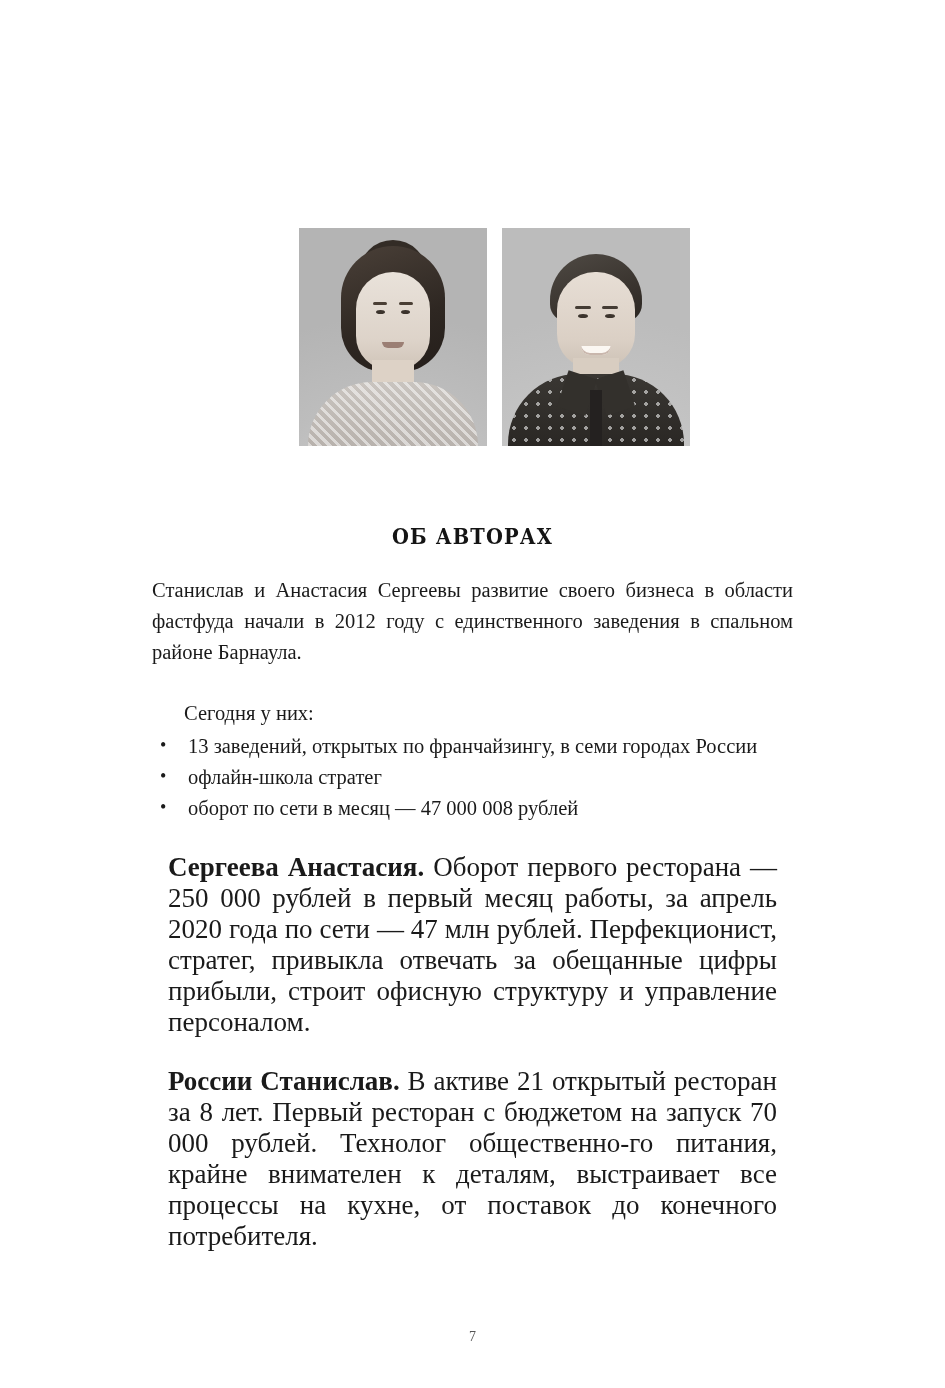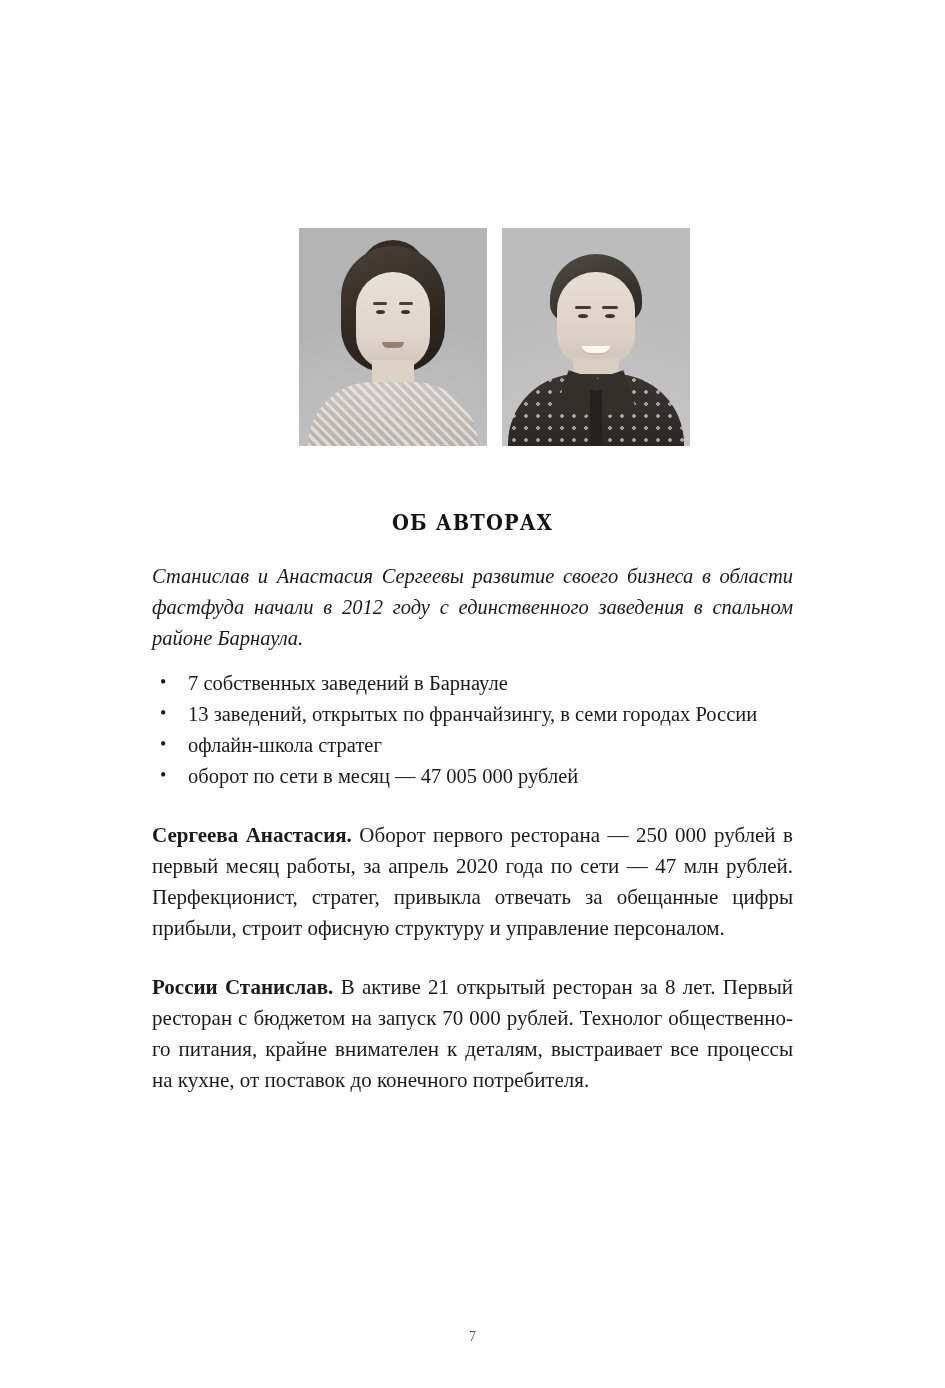--- a/index.html
+++ b/index.html
@@ -222,42 +222,41 @@
     transform: translateX(-50%);
     width: 12px;
     height: 56px;
     background: #242120;
   }
 
   
   .content {
     position: absolute;
     left: 152px;
-    top: 508px;
+    top: 522px;
     width: 641px;
   }
   h1.title {
     font-family: "DejaVu Serif", "Liberation Serif", serif;
     font-size: 23px;
     letter-spacing: 1.2px;
     font-weight: 700;
     text-align: center;
     margin: 0 0 26px 0;
     color: #141414;
     font-stretch: condensed;
     transform: scaleX(0.94);
   }
   p.para {
     font-size: 20.5px;
     line-height: 31px;
     margin: 0 0 14px 0;
     text-align: justify;
     text-justify: inter-word;
     hyphens: manual;
-    font-style: italic;
   }
   .lead-in {
     margin-top: 30px;
     margin-bottom: 2px;
     padding-left: 32px;
     font-size: 20.5px;
     line-height: 31px;
   }
   ul.bullets {
     list-style: none;
@@ -275,23 +274,23 @@
     position: absolute;
     left: 8px;
     top: -1px;
     font-size: 18px;
     color: #1a1a1a;
   }
   .block {
     margin-top: 28px;
   }
   .block p {
-    font-size: 21px;
+    font-size: 27px;
     line-height: 31px;
-    margin: 0;
+    margin: 16px;
     text-align: justify;
     text-justify: inter-word;
   }
   b.name {
     font-weight: 700;
   }
   .folio {
     position: absolute;
     left: 0;
     right: 0;
@@ -334,26 +333,26 @@
       <div class="placket"></div>
     </div>
   </div>
 
   <div class="content">
 
     <h1 class="title">ОБ АВТОРАХ</h1>
 
     <p class="para">Станислав и Анастасия Сергеевы развитие своего бизнеса в области фастфуда начали в 2012 году с единственного заведения в спальном районе Барнаула.</p>
 
+    <div class="lead-in">Сегодня у них:</div>
 
     <ul class="bullets">
-      <li>7 собственных заведений в Барнауле</li>
       <li>13 заведений, открытых по франчайзингу, в семи городах России</li>
       <li>офлайн-школа стратег</li>
-      <li>оборот по сети в месяц — 47 005 000 рублей</li>
+      <li>оборот по сети в месяц — 47 000 008 рублей</li>
     </ul>
 
     <div class="block">
       <p><b class="name">Сергеева Анастасия.</b><span> Оборот первого ресторана — 250 000 рублей в первый месяц работы, за апрель 2020 года по сети — 47 млн рублей. Перфекционист, стратег, привыкла отвечать за обещанные цифры прибыли, строит офисную структуру и управление персоналом.</span></p>
     </div>
 
     <div class="block">
       <p><b class="name">России Станислав.</b><span> В активе 21 открытый ресторан за 8 лет. Первый ресторан с бюджетом на запуск 70 000 рублей. Технолог общественно-го питания, крайне внимателен к деталям, выстраивает все процессы на кухне, от поставок до конечного потребителя.</span></p>
     </div>
 

